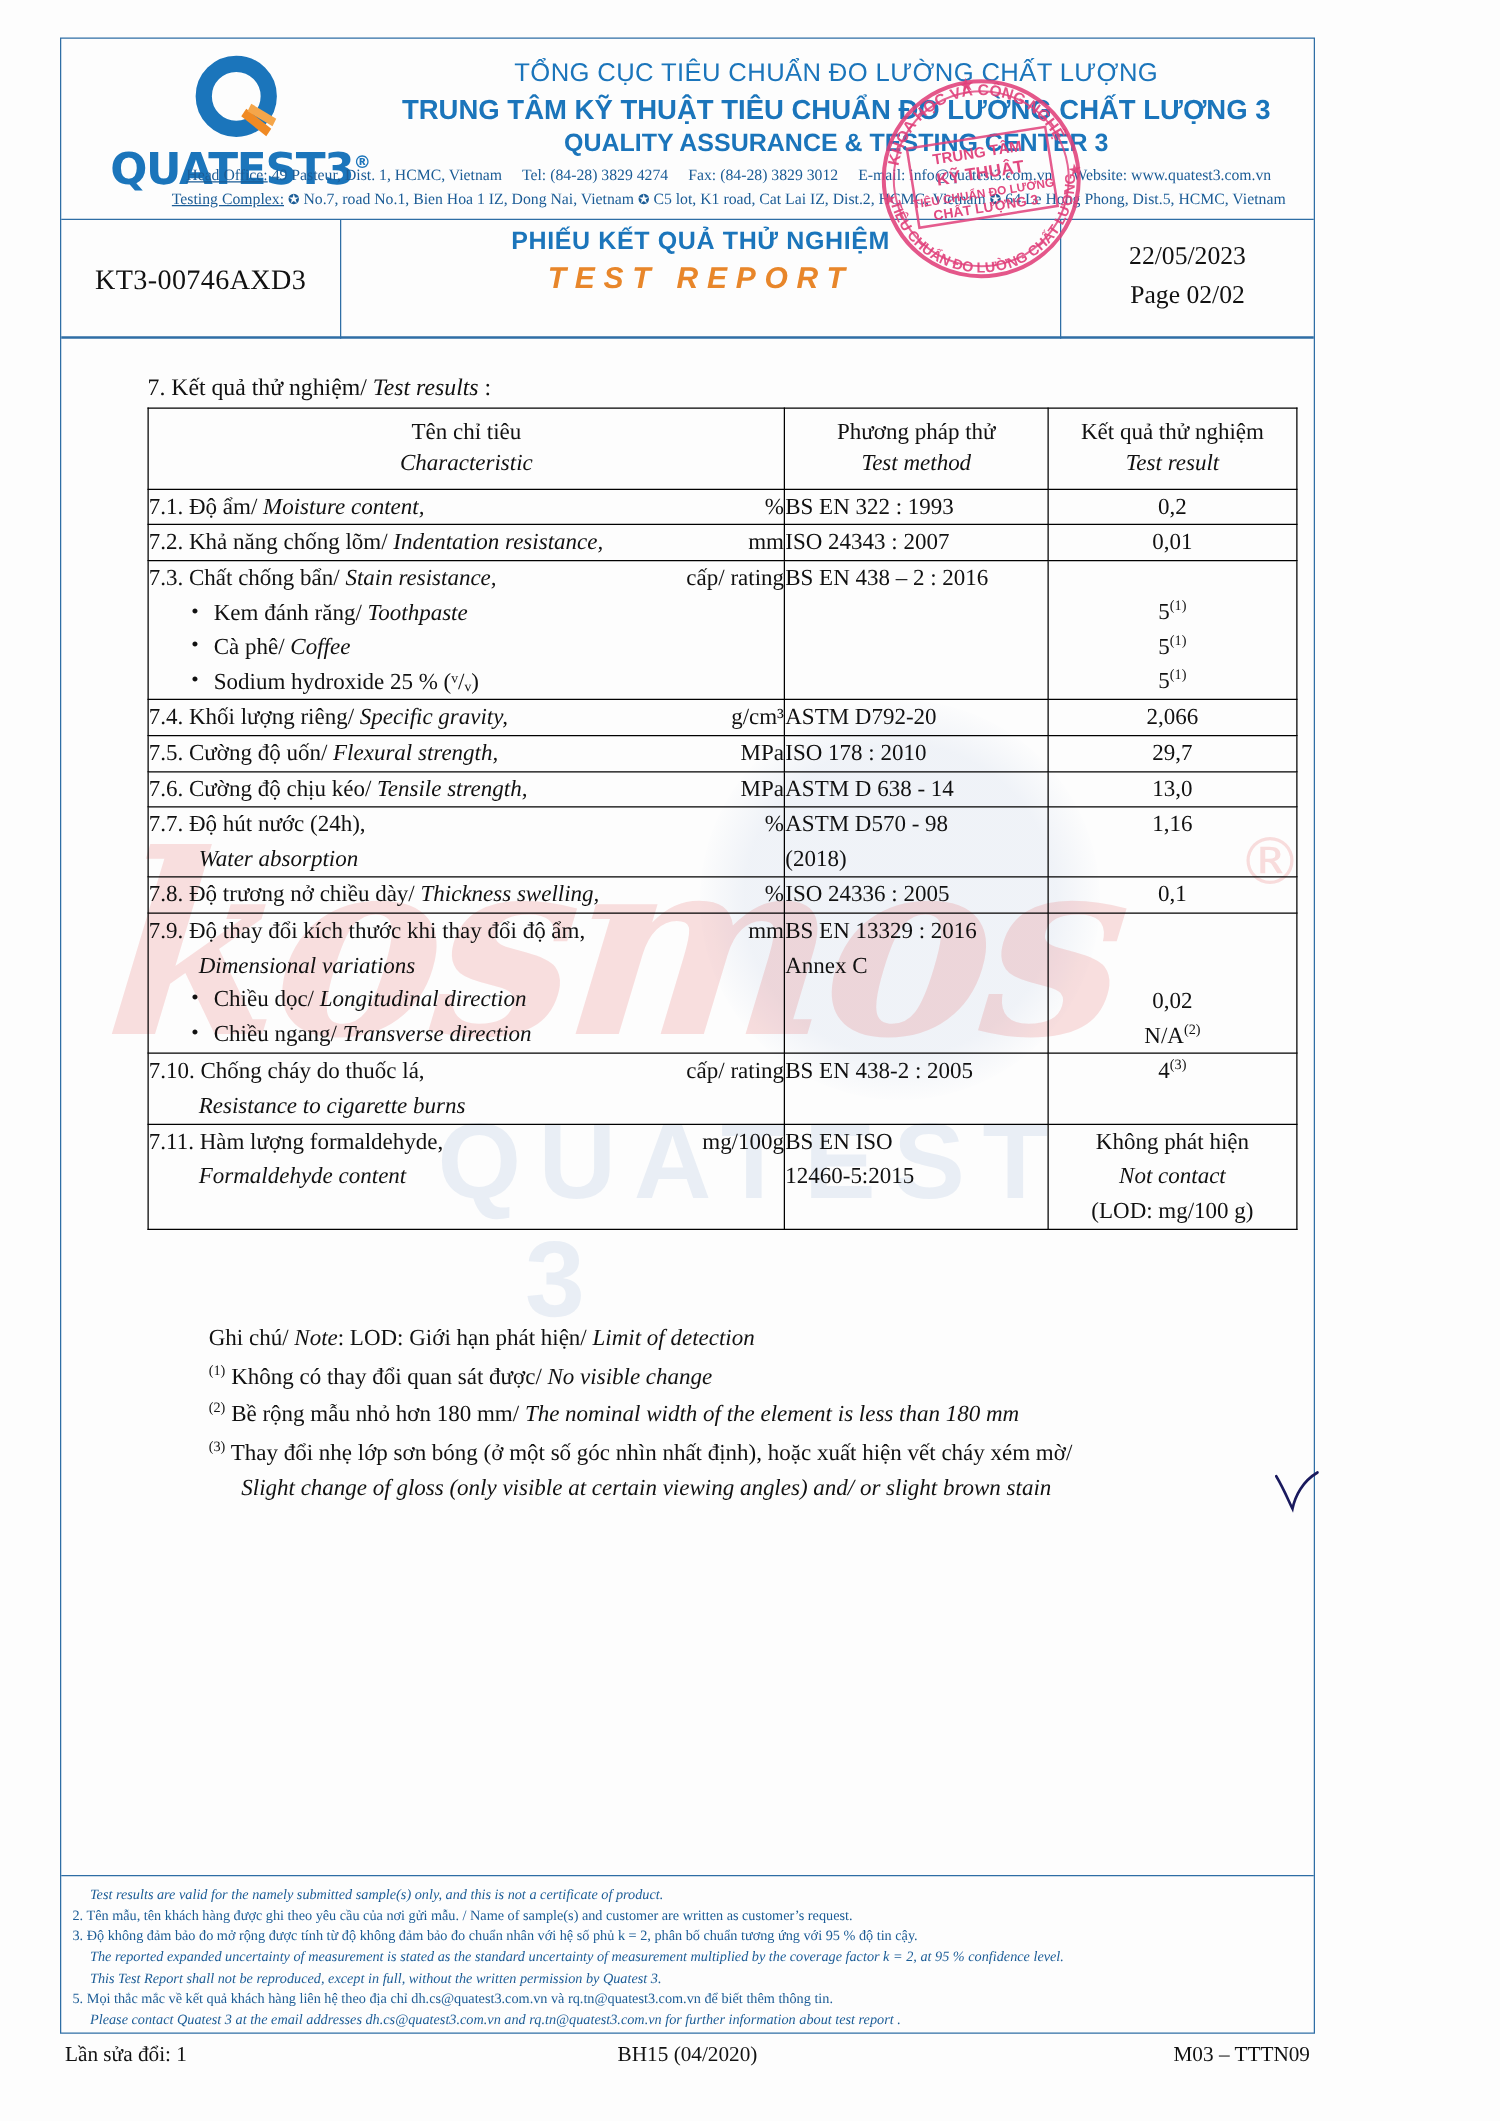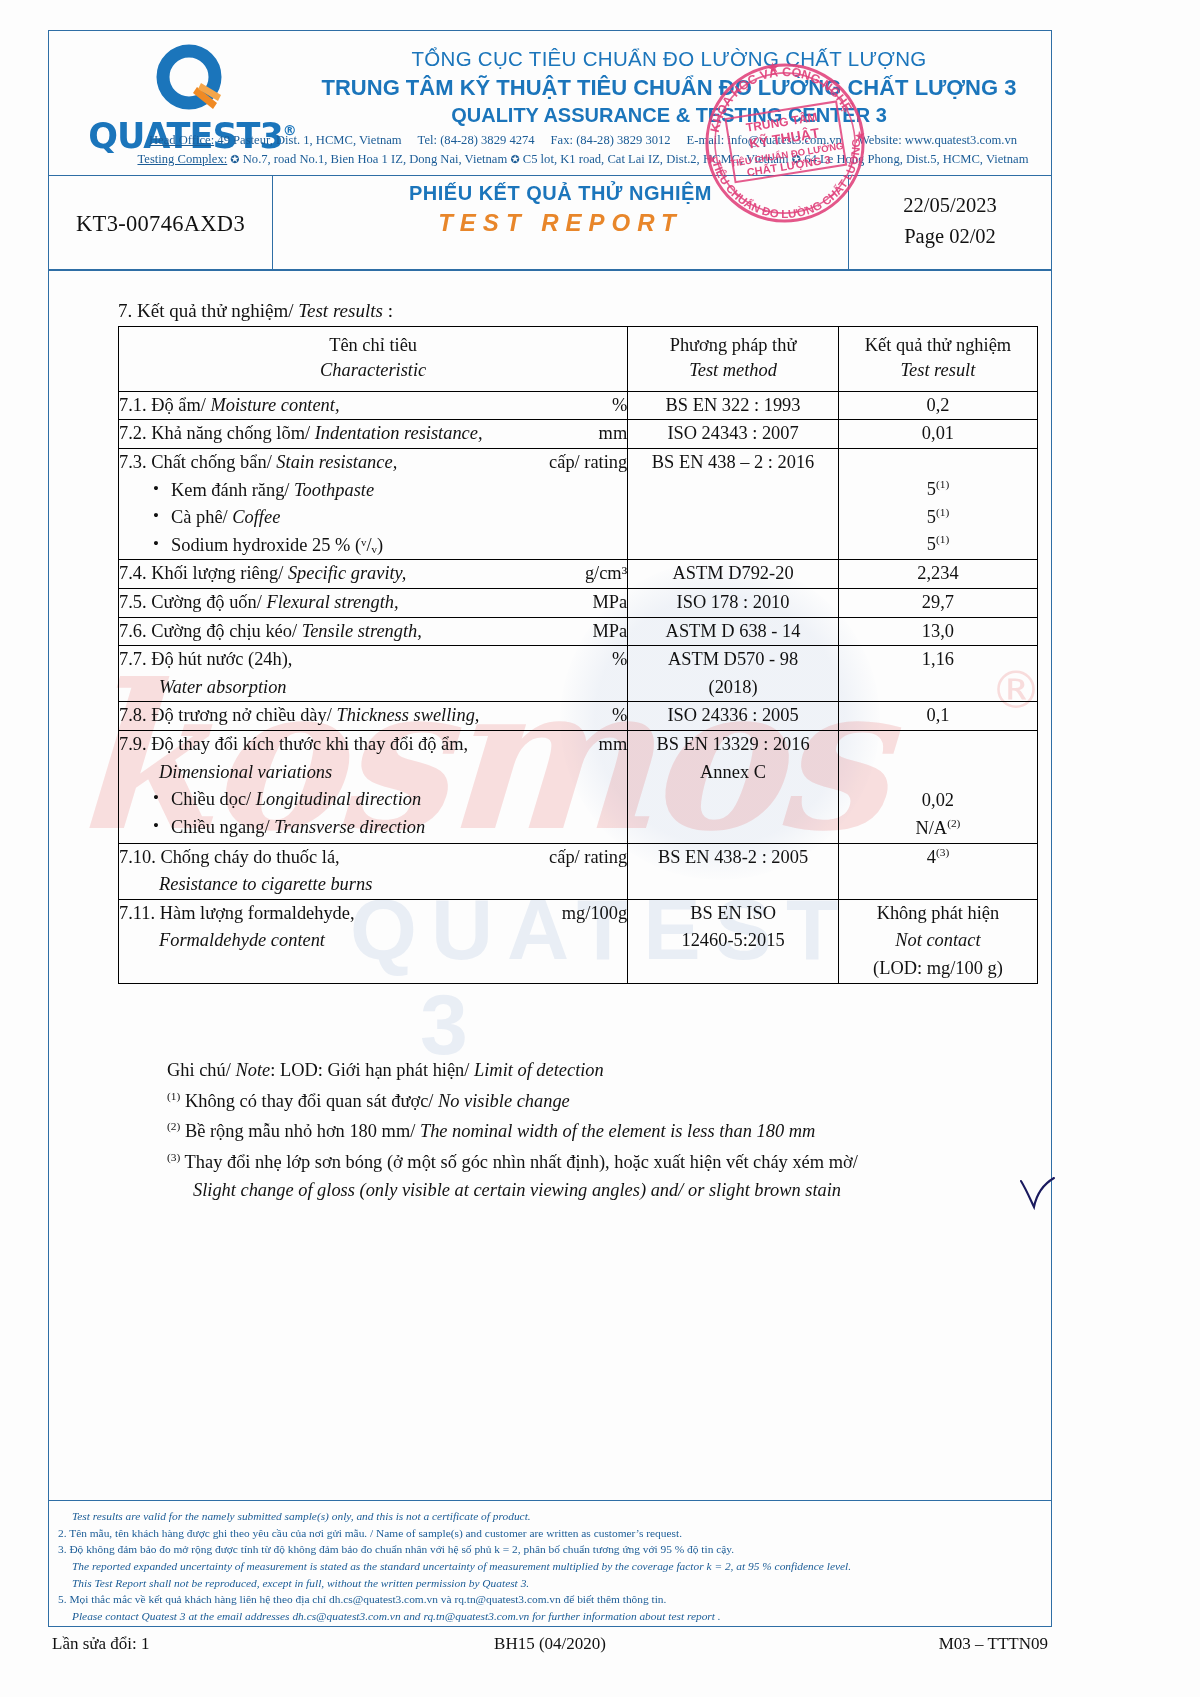--- a/index.html
+++ b/index.html
@@ -266,21 +266,20 @@
   .col-char { width: 516px; }
   .col-meth { width: 208px; }
   .col-res  { width: 196px; }
 
   .cell-char {
     padding: 4px 8px 4px 12px;
     position: relative;
     line-height: 1.5;
   }
   .cell-meth {
-    text-align: center;
     padding: 4px 4px;
     line-height: 1.5;
   }
   .cell-res {
     text-align: center;
     padding: 4px 4px;
     line-height: 1.5;
   }
   .unit {
     float: right;
@@ -517,21 +516,21 @@
         </td>
       </tr>
 
       <tr>
         <td class="cell-char">
           <span class="unit">g/cm³</span>
           <span>7.4.</span>
           <span>Khối lượng riêng/ </span><i>Specific gravity,</i>
         </td>
         <td class="cell-meth">ASTM D792-20</td>
-        <td class="cell-res">2,234</td>
+        <td class="cell-res">2,066</td>
       </tr>
 
       <tr>
         <td class="cell-char">
           <span class="unit">MPa</span>
           <span>7.5.</span>
           <span>Cường độ uốn/ </span><i>Flexural strength,</i>
         </td>
         <td class="cell-meth">ISO 178 : 2010</td>
         <td class="cell-res">29,7</td>

